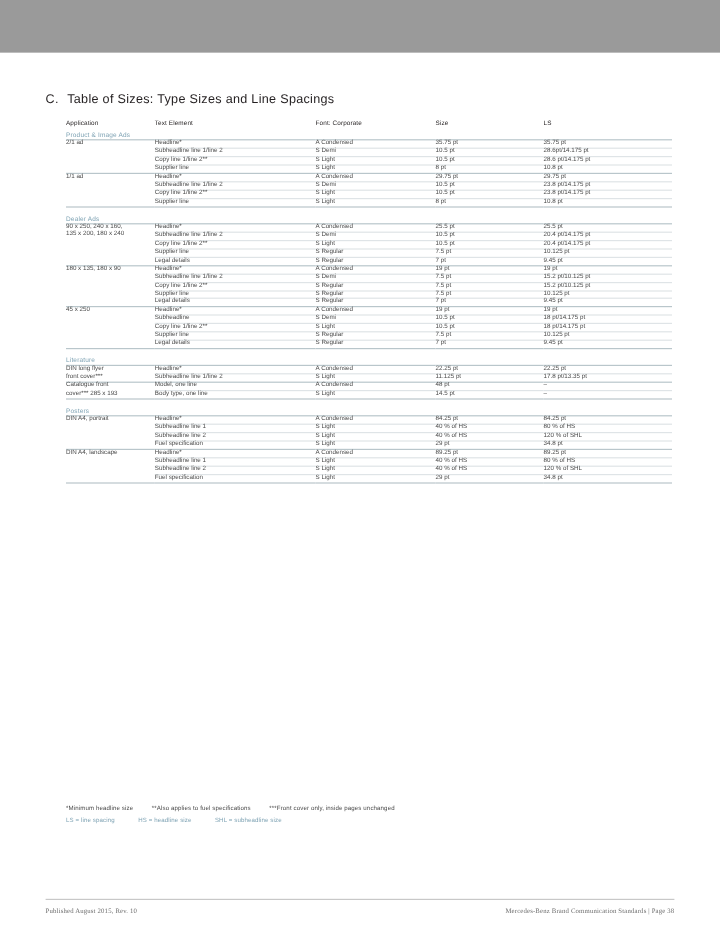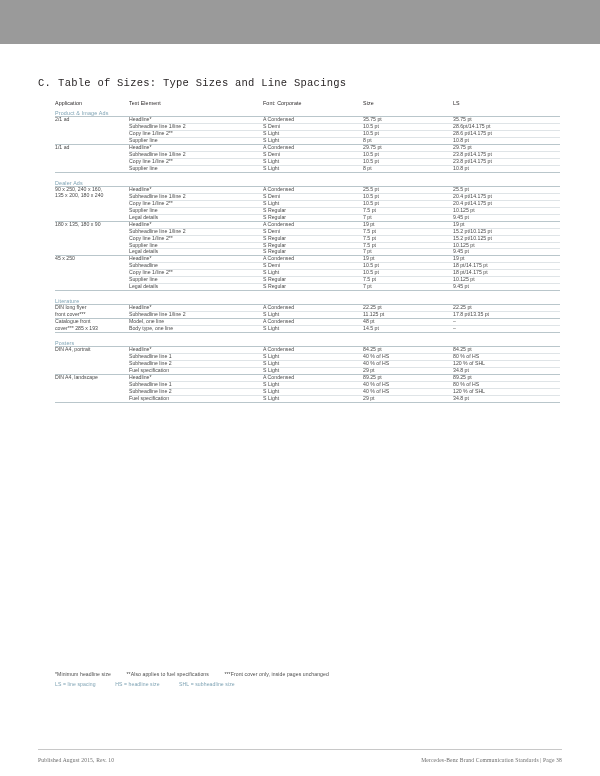--- a/index.html
+++ b/index.html
@@ -26,21 +26,21 @@
     position: absolute;
     top: 44px; left: 0;
     width: 600px;
     height: 732px;
     background: #ffffff;
   }
   .title {
     position: absolute;
     left: 38px;
     top: 33px;
-    font-family: Liberation Mono, monospace;
+    font-family: Liberation Sans, sans-serif;
     font-size: 10.5px;
     letter-spacing: 0.25px;
     color: #231f20;
     white-space: nowrap;
   }
   .title .letter {
     margin-right: 7px;
   }
   table.sizes {
     position: absolute;

